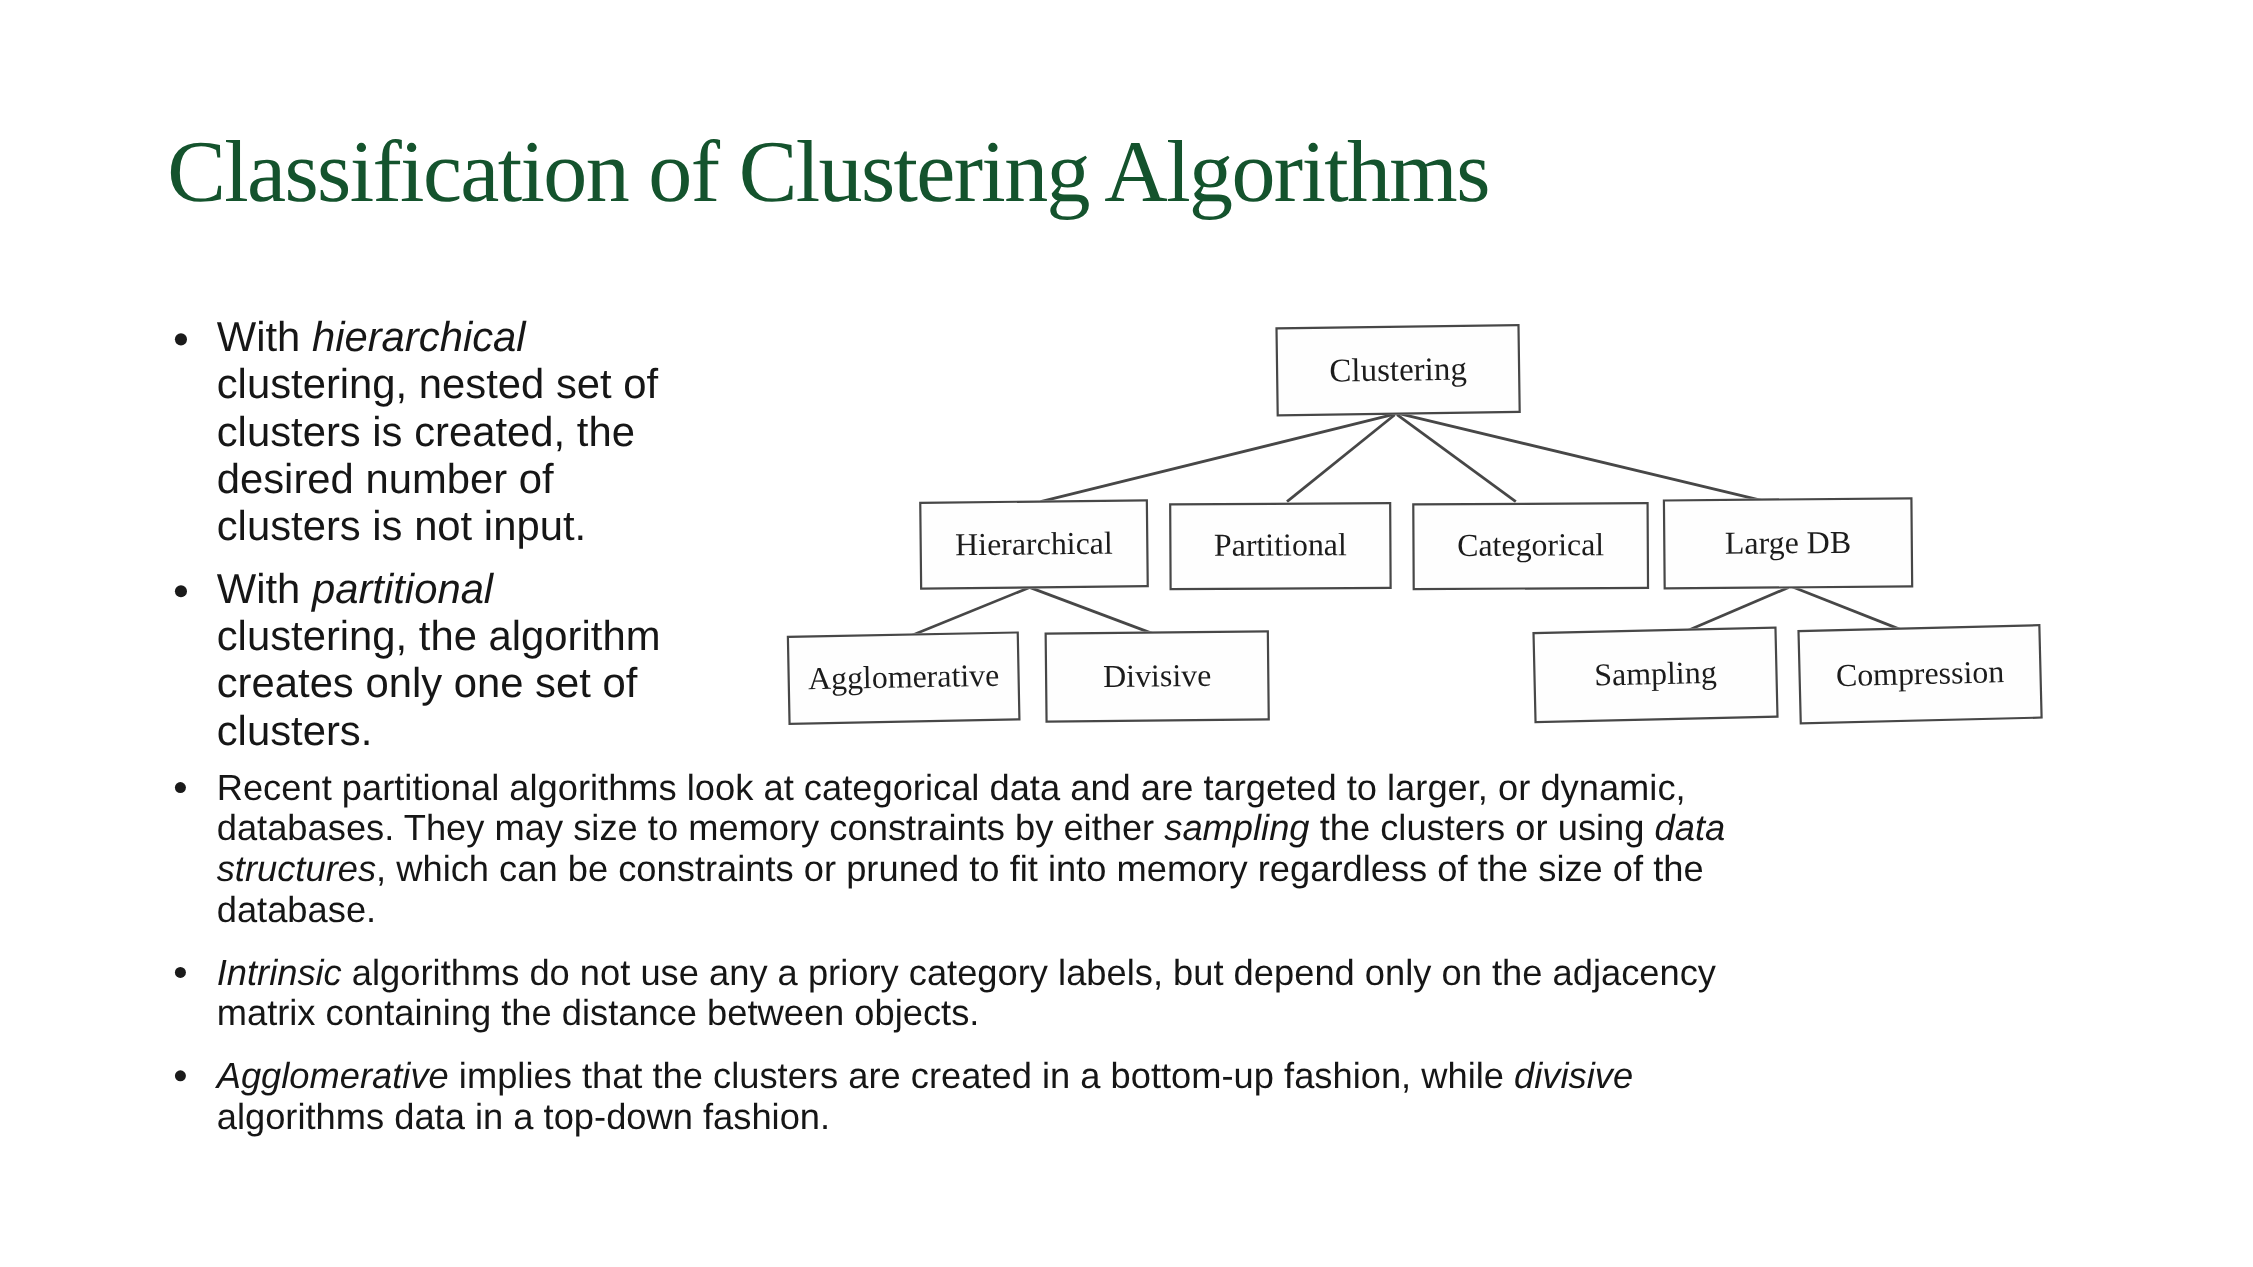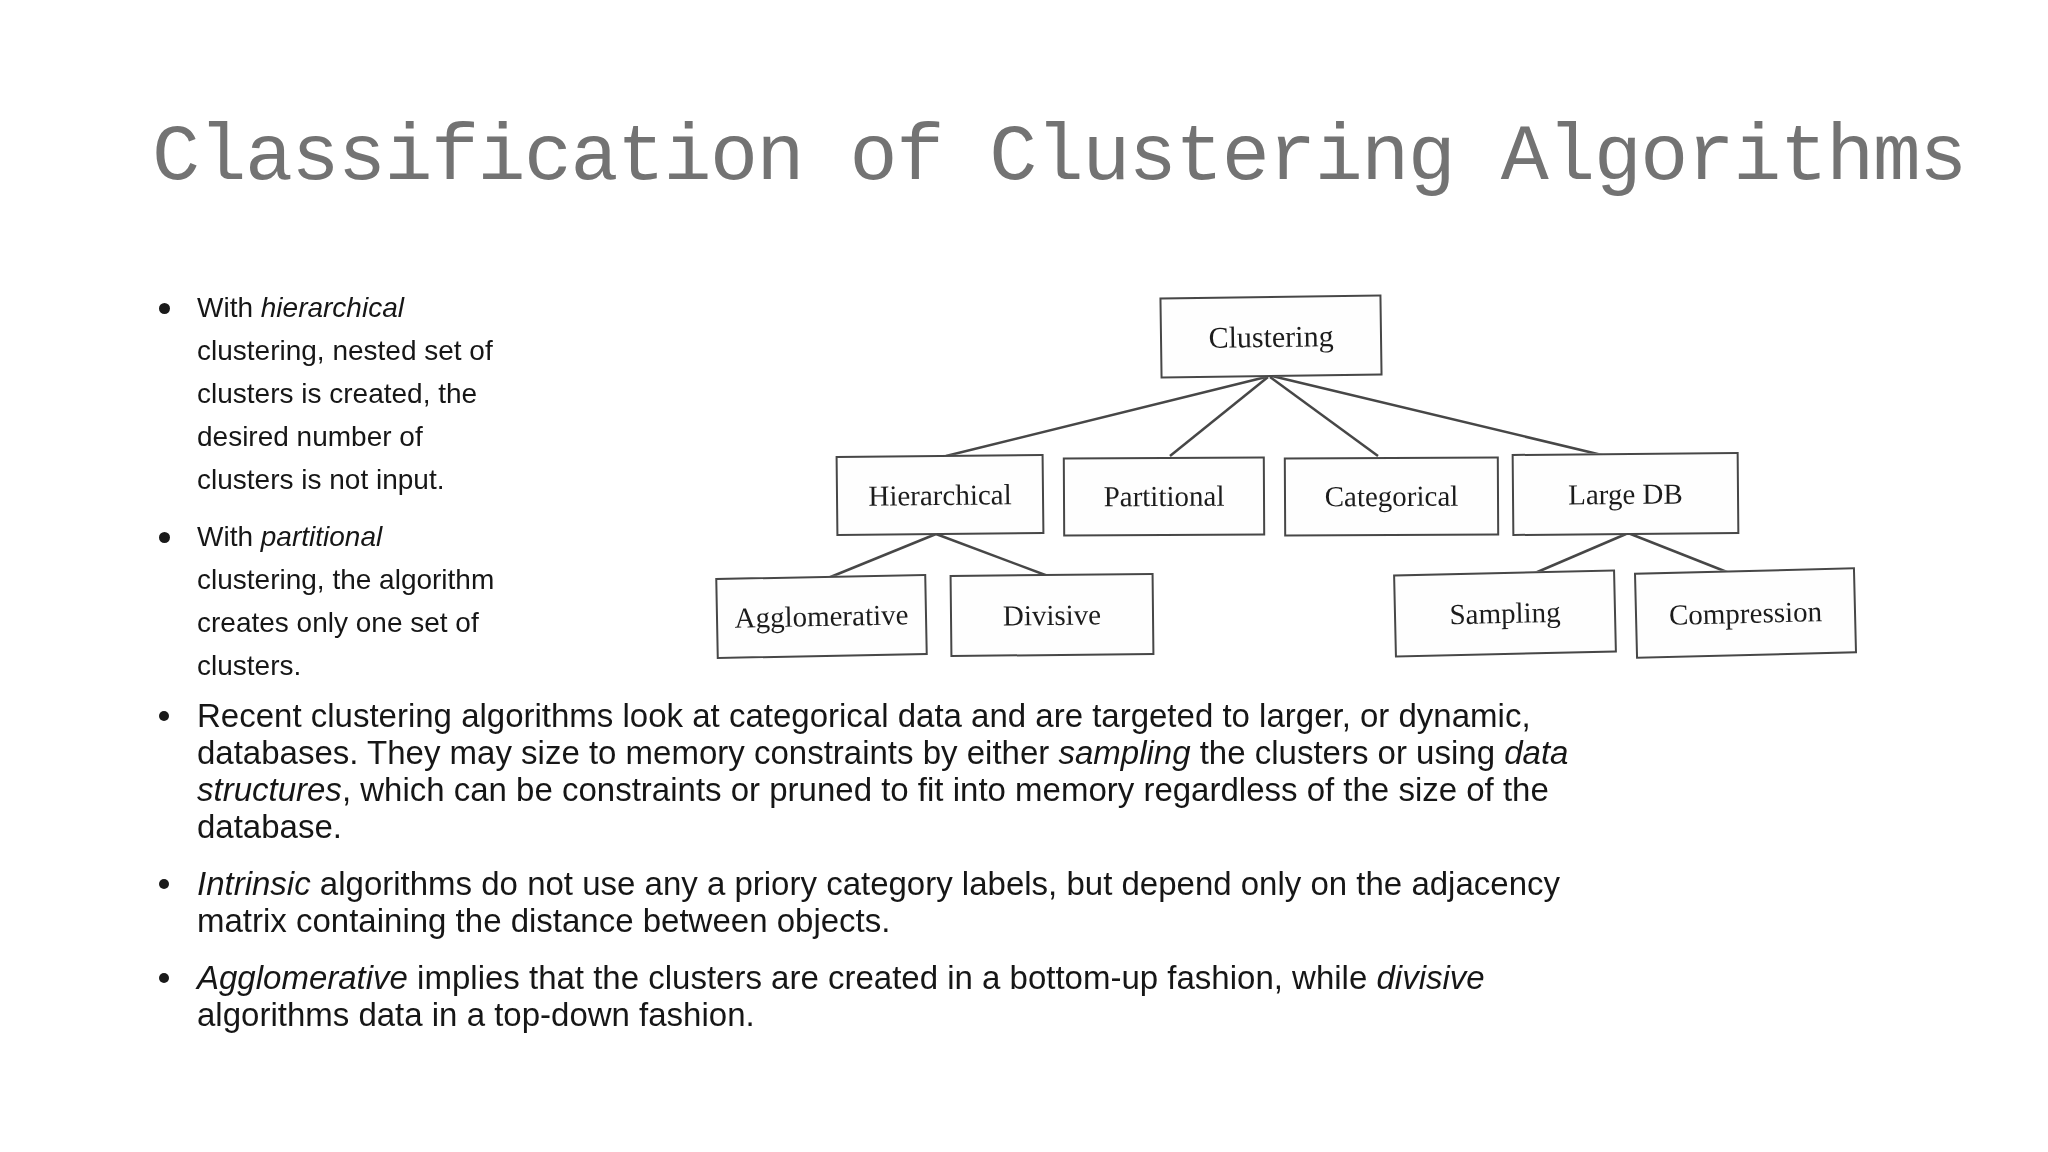--- a/index.html
+++ b/index.html
@@ -19,23 +19,23 @@
     color: #161616;
   }
   .title {
     position: absolute;
     left: 152px;
     top: 112px;
     margin: 0;
     font-size: 80px;
     font-weight: 300;
     letter-spacing: -1.5px;
-    color: #737373;
+    color: #14532d;
     white-space: nowrap;
-    font-family: Liberation Mono, monospace;
+    font-family: Liberation Serif, serif;
     text-align: center;
   }
   
   .left-col {
     position: absolute;
     left: 150px;
     top: 286px;
     width: 600px;
   }
   .bottom-col {
@@ -51,21 +51,21 @@
   .left-col .bullet { margin-bottom: 14px; }
   .bottom-col .bullet { margin-bottom: 20px; }
   .dot {
     position: absolute;
     left: 9px;
     border-radius: 50%;
     background: #1a1a1a;
   }
   .left-col .dot { top: 17px; width: 11px; height: 11px; }
   .bottom-col .dot { top: 14px; width: 10px; height: 10px; }
-  .left-col .bt { font-size: 28px; line-height: 43px; }
+  .left-col .bt { font-size: 38px; line-height: 43px; }
   .bottom-col .bt { font-size: 33px; line-height: 37px; }
   .bt .tl { white-space: nowrap; }
   .bt em { font-style: italic; }
   
   .fig-lines {
     position: absolute;
     left: 0;
     top: 0;
     width: 2048px;
     height: 1152px;
@@ -153,21 +153,21 @@
     </div>
     <div class="node" style="left:1635px; top:570px; width:221px; height:86px; transform:rotate(-1.4deg);">
       <span>Compression</span>
     </div>
   </div>
 
   <div class="bottom-col">
     <div class="bullet">
       <span class="dot"></span>
       <div class="bt">
-          <div class="tl"><span>Recent clustering algorithms look at categorical data and are targeted to larger, or dynamic,</span></div>
+          <div class="tl"><span>Recent partitional algorithms look at categorical data and are targeted to larger, or dynamic,</span></div>
           <div class="tl"><span>databases. They may size to memory constraints by either </span><em>sampling</em><span> the clusters or using </span><em>data</em></div>
           <div class="tl"><em>structures</em><span>, which can be constraints or pruned to fit into memory regardless of the size of the</span></div>
           <div class="tl"><span>database.</span></div>
         </div>
     </div>
     <div class="bullet">
       <span class="dot"></span>
       <div class="bt">
           <div class="tl"><em>Intrinsic</em><span> algorithms do not use any a priory category labels, but depend only on the adjacency</span></div>
           <div class="tl"><span>matrix containing the distance between objects.</span></div>

